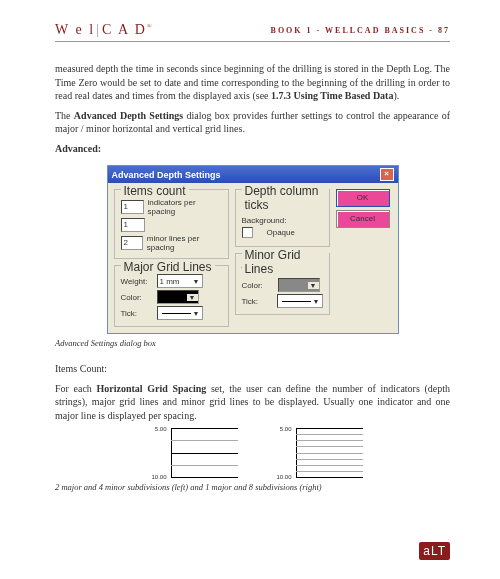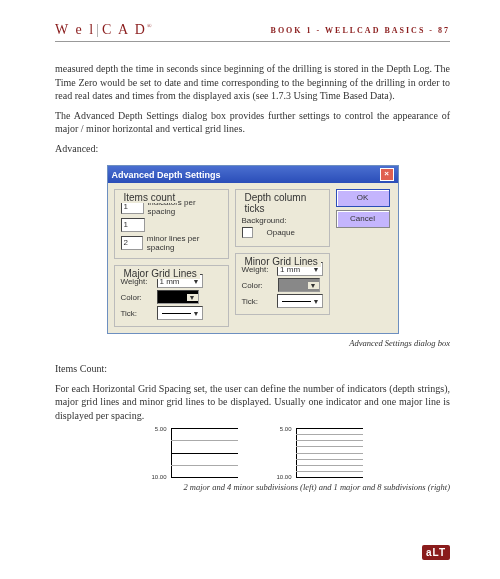--- a/index.html
+++ b/index.html
@@ -37,21 +37,21 @@
     color: #8a1c1c;
     letter-spacing: 2px;
     font-weight: bold;
   }
   .body-text {
     font-size: 10px;
     line-height: 1.35;
     text-align: justify;
     margin: 0 0 6px 0;
   }
-  .bold { font-weight: normal; }
+  .bold { font-weight: bold; }
   .dialog-wrap {
     display: flex;
     justify-content: center;
     margin: 10px 0 2px 0;
   }
   .dialog {
     width: 290px;
     border: 1px solid #6d8fc0;
     font-family: Tahoma, Arial, sans-serif;
     font-size: 8px;
@@ -87,23 +87,22 @@
     border: 1px solid #bbb;
     padding: 6px 6px 4px 6px;
     position: relative;
   }
   .fs-title {
     position: absolute;
     top: -6px;
     left: 6px;
     background: #ece9d8;
     padding: 0 3px;
-    font-size: 10px;
+    font-size: 12px;
     color: #333;
-    margin-top: 8px;
   }
   .row { display:flex; align-items:center; gap:4px; margin:2px 0; }
   .numbox {
     width: 18px;
     height: 12px;
     border: 1px inset #999;
     background: #fff;
     font-size: 8px;
     padding: 0 2px;
     line-height: 12px;
@@ -133,31 +132,31 @@
     width: 40px; height: 12px;
     border: 1px inset #999; background:#fff;
     display:flex; align-items:center; justify-content:space-between;
     padding:0 2px;
   }
   .tickprev .line { flex:1; border-top:1px solid #000; margin:0 2px;}
   .btn {
     width: 52px;
     height: 16px;
     border: 1px solid #888;
-    background: #c4b5fd;
+    background: #ec4899;
     font-size: 8px;
     text-align: center;
     line-height: 15px;
     box-shadow: inset 1px 1px 0 #fff;
   }
   .btn.focus { border: 1px solid #2a4db8; }
   .chk { display:flex; align-items:center; gap:14px; font-size:8px; }
   .chk-box { width:9px; height:9px; border:1px inset #999; background:#fff; }
   .caption {
-    text-align: right;
+    text-align: left;
     font-style: italic;
     font-size: 8.5px;
     color: #333;
     margin: 4px 0 14px 0;
   }
   .subdiv-wrap { display:flex; justify-content:center; gap:30px; margin-top:6px; }
   .subdiv {
     width: 95px;
     height: 50px;
     position: relative;
@@ -178,22 +177,22 @@
   }
   .hline { position:absolute; left:28px; right:0; border-top:1px solid #000; }
   .hline.minor { border-top:1px solid #aaa; }
   .footer-logo {
     position: absolute;
     right: 50px;
     bottom: 12px;
     background: #8a1c1c;
     color: #fff;
     font-family: Arial, sans-serif;
-    font-weight: bold;
-    font-size: 10px;
+    font-weight: normal;
+    font-size: 12px;
     letter-spacing: 1px;
     padding: 2px 4px;
     border-radius: 2px;
   }
 </style>
 </head>
 <body>
 
 <div class="page">
 

